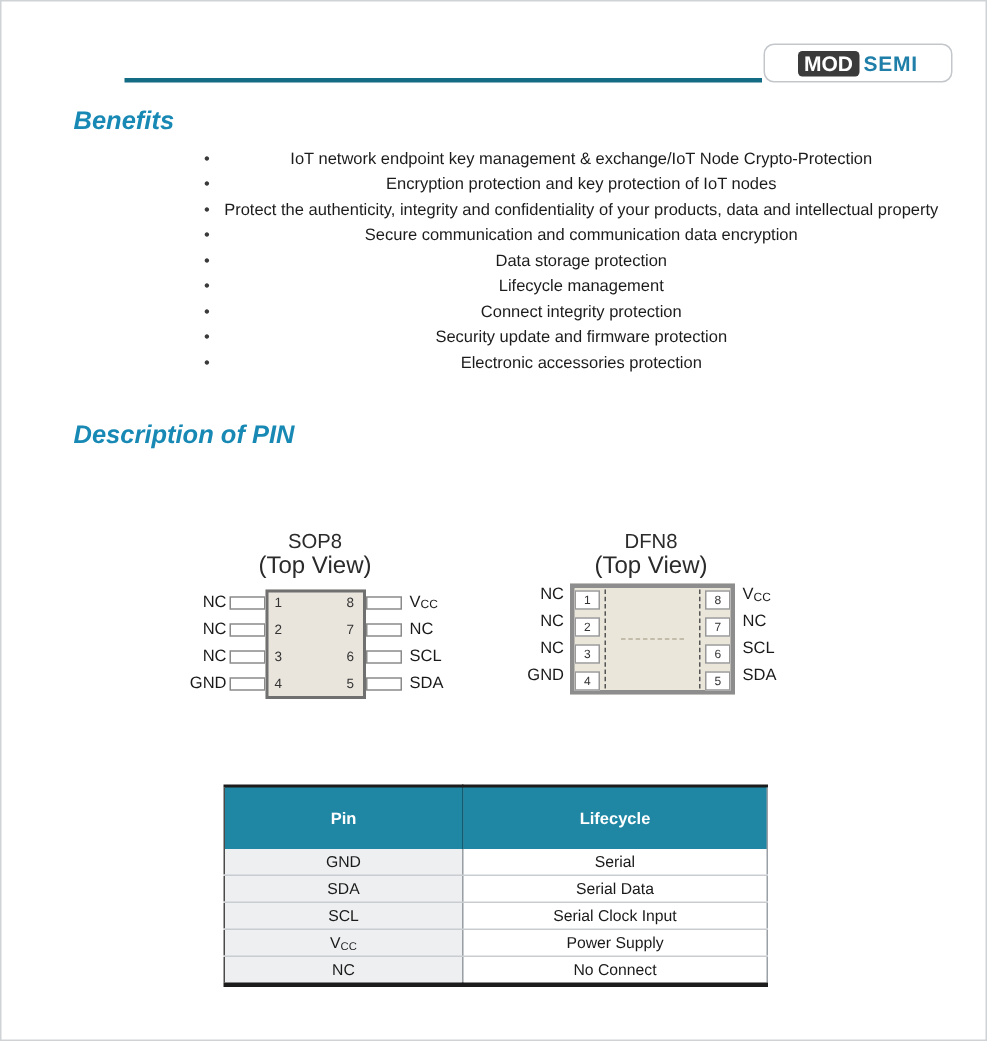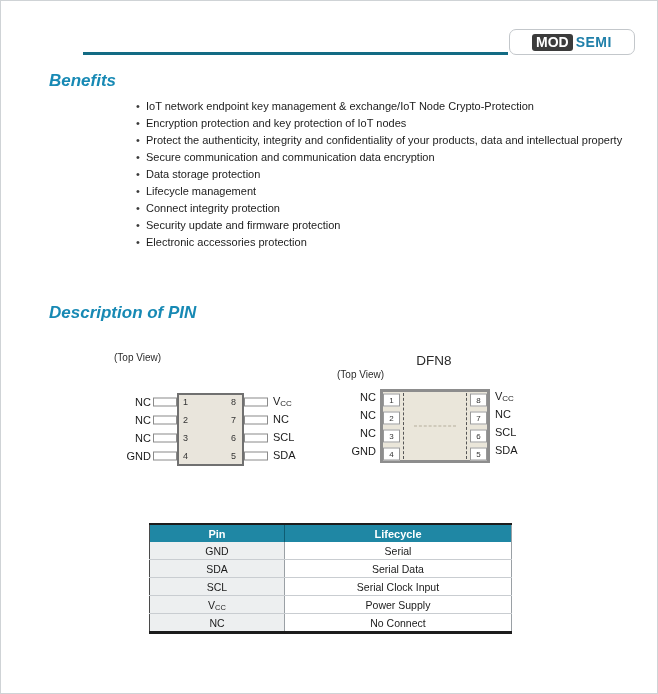--- a/index.html
+++ b/index.html
@@ -12,29 +12,29 @@
   .rule{position:absolute;left:82px;top:51px;width:425px;height:3px;background:var(--rule,#136b84);}
   .logo{position:absolute;left:508px;top:28px;height:26px;border:1px solid #c3c7cb;border-radius:7px;
         background:#fff;display:flex;align-items:center;padding:0 22px;gap:3px;box-sizing:border-box;}
   .logo-mod{background:var(--logo-dark,#3b3b3b);color:#fff;font-weight:bold;font-size:14px;
             padding:0 4px;border-radius:3px;line-height:17px;}
   .logo-semi{color:var(--logo-teal,#1f7fa9);font-weight:bold;font-size:14px;letter-spacing:.5px;}
   
   .benefits{position:absolute;left:48px;top:70px;width:580px;}
   .benefits h2,.desc-heading{margin:0;font-size:17px;font-weight:bold;color:var(--accent,#1789b4);font-style:italic;}
   .benefits ul{list-style:none;margin:7px 0 0 0;padding:0 0 0 87px;}
-  .benefits li{font-size:11px;line-height:17px;color:#1c1c1c;position:relative;padding-left:10px;}
+  .benefits li{font-size:11px;line-height:17px;color:#1c1c1c;position:relative;padding-left:10px;text-align:center;}
   .benefits li::before{content:"\2022";position:absolute;left:0;color:#3a3a3a;}
-  .desc-heading{position:absolute;left:48px;top:302px;}
+  .desc-heading{position:absolute;left:48px;top:279px;}
   
   .diagram{position:absolute;width:210px;height:130px;top:350px;}
   .sop8{left:95px;}
   .dfn8{left:336px;}
   .dg-title{font-size:13.5px;color:#2b2b2b;text-align:center;margin-top:2px;}
-  .dg-sub{font-size:10px;color:#2b2b2b;margin-top:1px;}
+  .dg-sub{font-size:16px;color:#2b2b2b;text-align:center;margin-top:1px;}
   .sop8 .dg-title,.sop8 .dg-sub{padding-left:18px;}
   .dfn8 .dg-title,.dfn8 .dg-sub{padding-right:16px;}
   .pin-el{position:absolute;transform:translateY(-50%);}
   .plabel{font-size:11px;color:#1a1a1a;line-height:11px;white-space:nowrap;}
   .pnum{font-size:9px;color:#333;line-height:9px;}
   
   .chip-body{position:absolute;left:81px;top:42px;width:67px;height:73px;box-sizing:border-box;
              background:var(--chip-fill,#e9e5dc);border:2px solid #707070;}
   .sop8 .r0{top:51px}.sop8 .r1{top:69px}.sop8 .r2{top:87px}.sop8 .r3{top:105px}
   .lead{width:24px;height:9px;background:#fff;border:1px solid #8a8a8a;box-sizing:border-box;}
@@ -58,21 +58,21 @@
   .dfn8 .labl{left:0;width:39px;text-align:right;}
   .dfn8 .labr{left:158px;}
   
   sub{font-size:8px;vertical-align:baseline;position:relative;top:1px;}
   .pin-table sub{font-size:7.5px;}
   
   .pin-table{position:absolute;left:148px;top:522px;width:363px;border-collapse:collapse;
              border-top:2px solid #1c1c1c;border-bottom:3px solid #1c1c1c;
              border-left:1px solid #4a4a4a;border-right:1px solid #9aa0a5;table-layout:fixed;}
   .pin-table th{background:var(--table-header-bg,#1f87a4);color:#fff;font-size:11px;font-weight:bold;
-                height:17px;padding:0;text-align:center;}
+                height:17px;padding:12px;text-align:center;}
   .pin-table th:first-child{width:134px;border-right:1px solid #0e5d73;}
   .pin-table td{font-size:10.5px;height:17px;padding:0;text-align:center;border-bottom:1px solid #c9cdd1;color:#1a1a1a;}
   .pin-table td.pin-cell{background:#edeff0;border-right:1px solid #9aa0a5;}
   .pin-table tbody tr:last-child td{border-bottom:none;}
 </style>
 </head>
 <body>
 
 <div class="page">
 
@@ -94,20 +94,21 @@
       <li>Lifecycle management</li>
       <li>Connect integrity protection</li>
       <li>Security update and firmware protection</li>
       <li>Electronic accessories protection</li>
     </ul>
   </section>
 
   <h2 class="desc-heading">Description of PIN</h2>
 
   <div class="diagram sop8">
+    <div class="dg-title">SOP8</div>
     <div class="dg-sub">(Top View)</div>
     <div class="chip-body"></div>
 
     <span class="pin-el lead lft r0"></span>
     <span class="pin-el lead lft r1"></span>
     <span class="pin-el lead lft r2"></span>
     <span class="pin-el lead lft r3"></span>
     <span class="pin-el lead rgt r0"></span>
     <span class="pin-el lead rgt r1"></span>
     <span class="pin-el lead rgt r2"></span>

